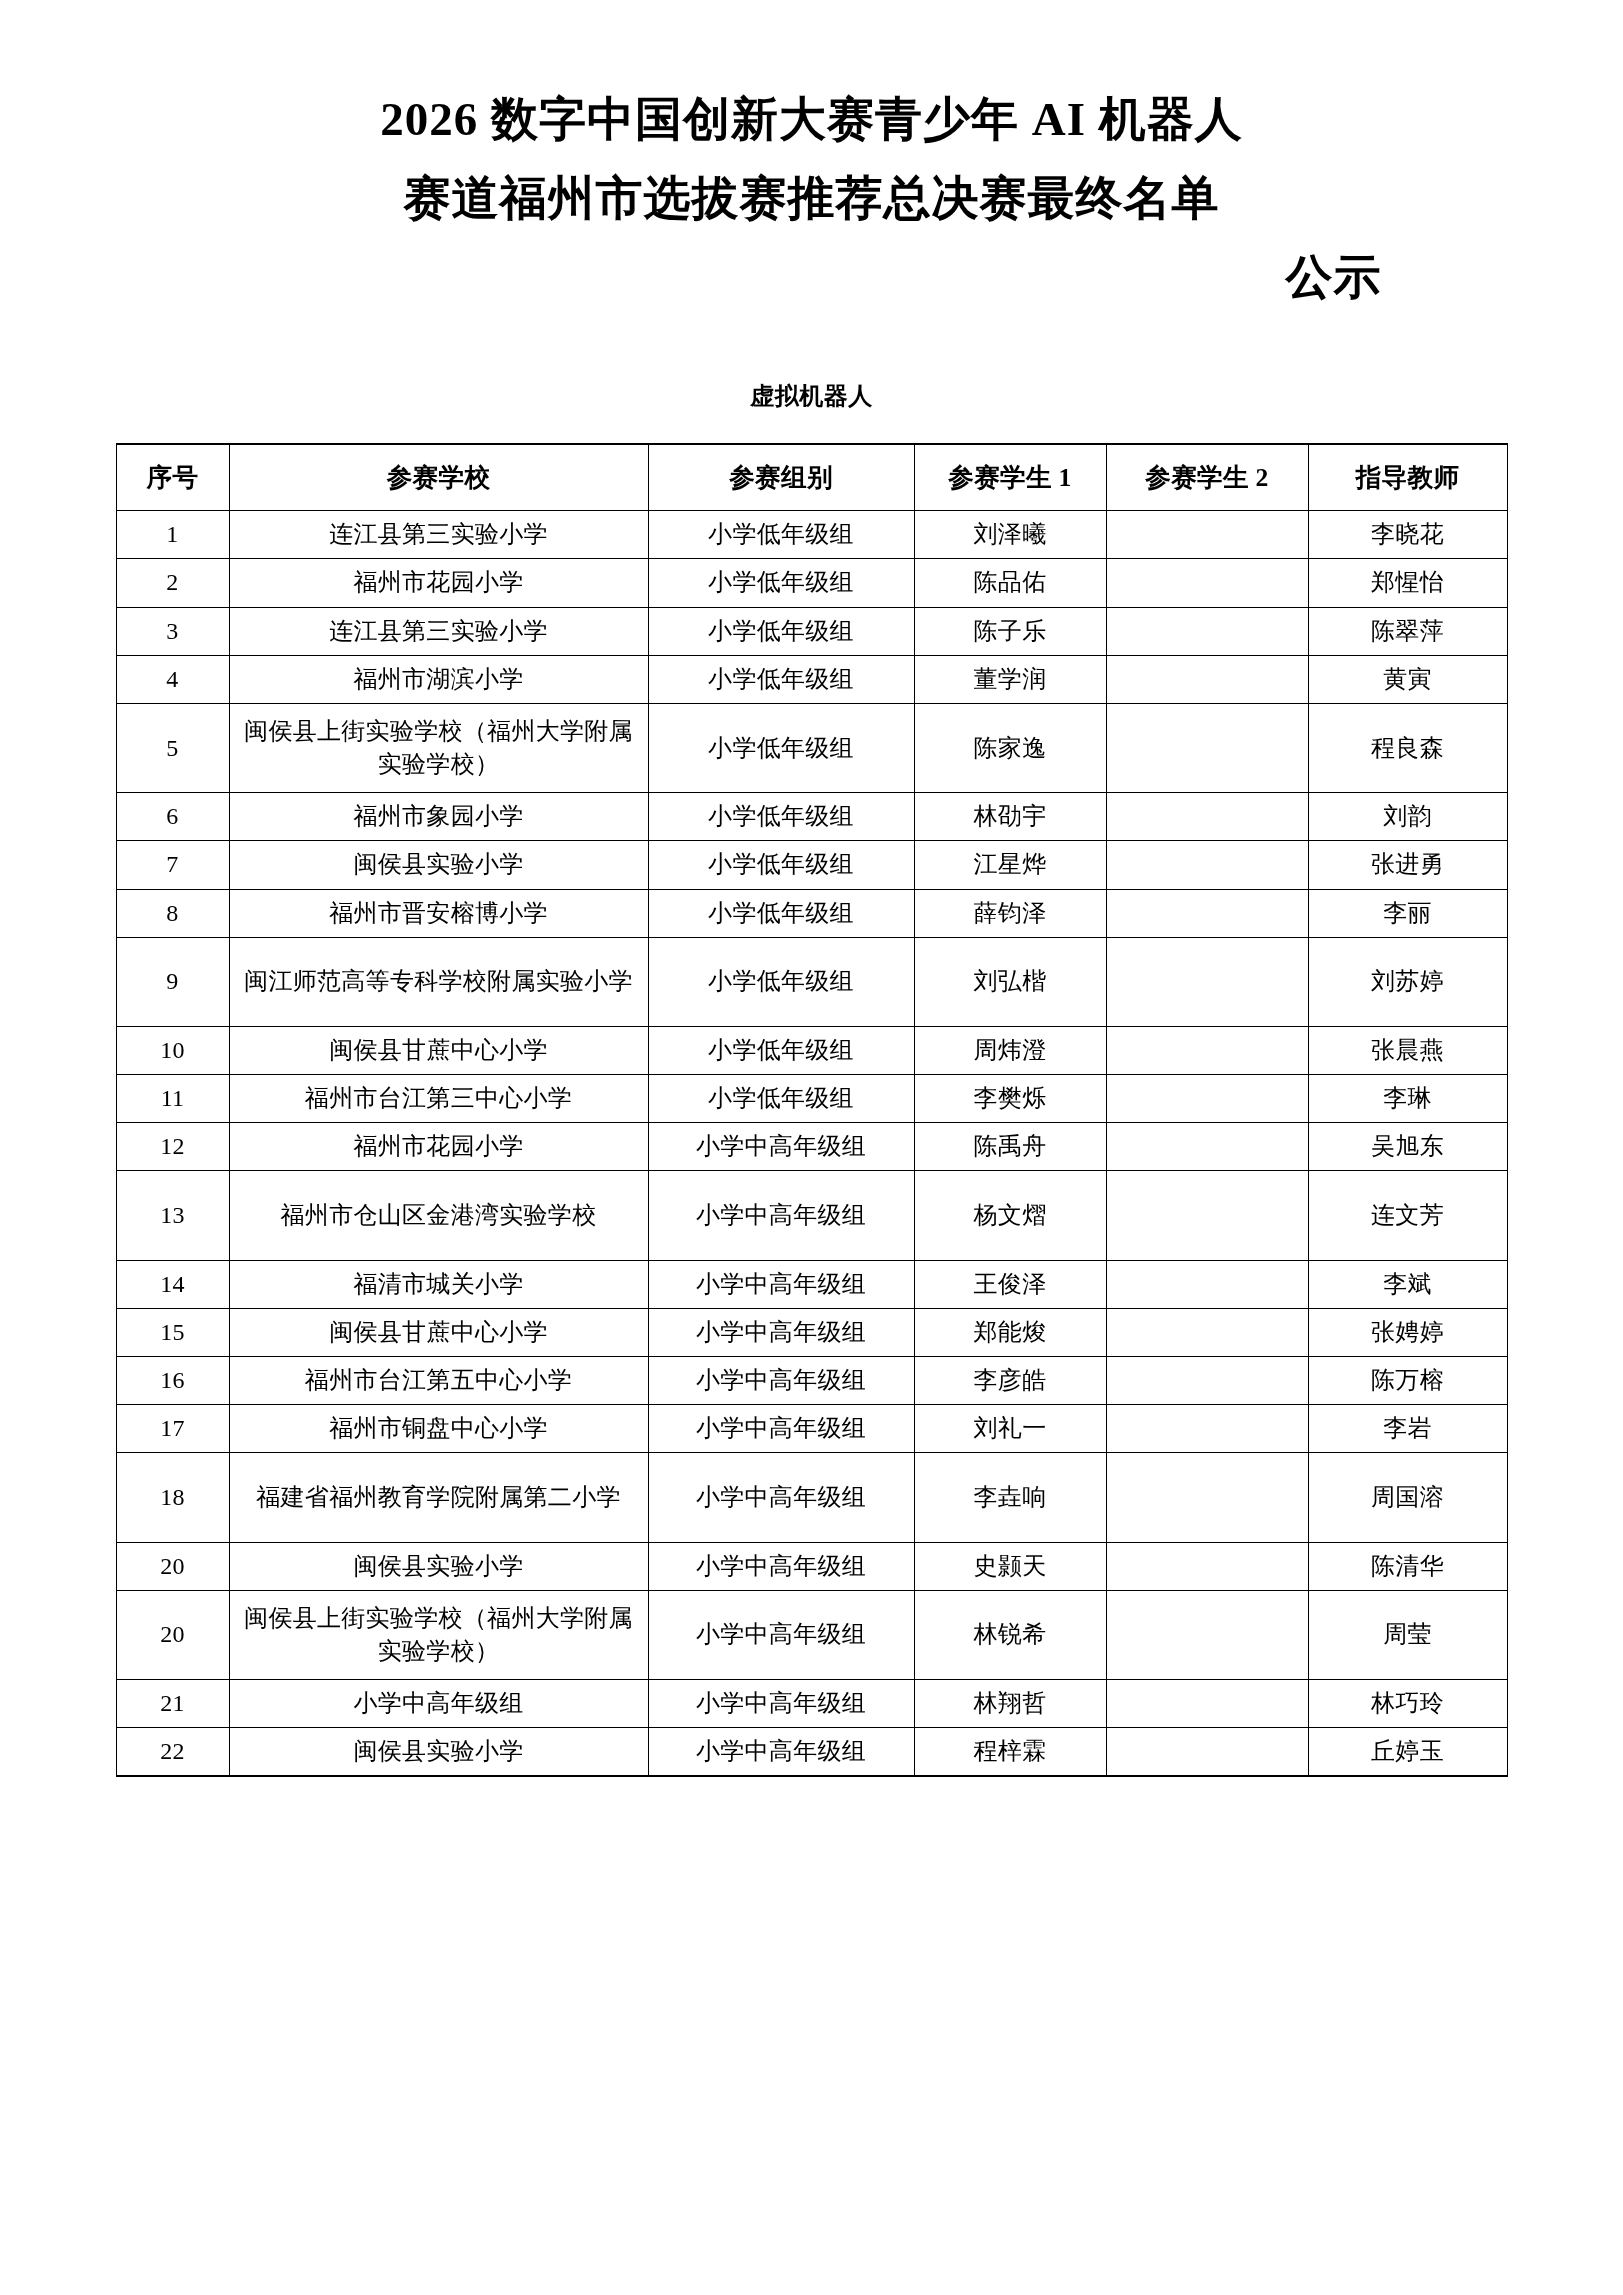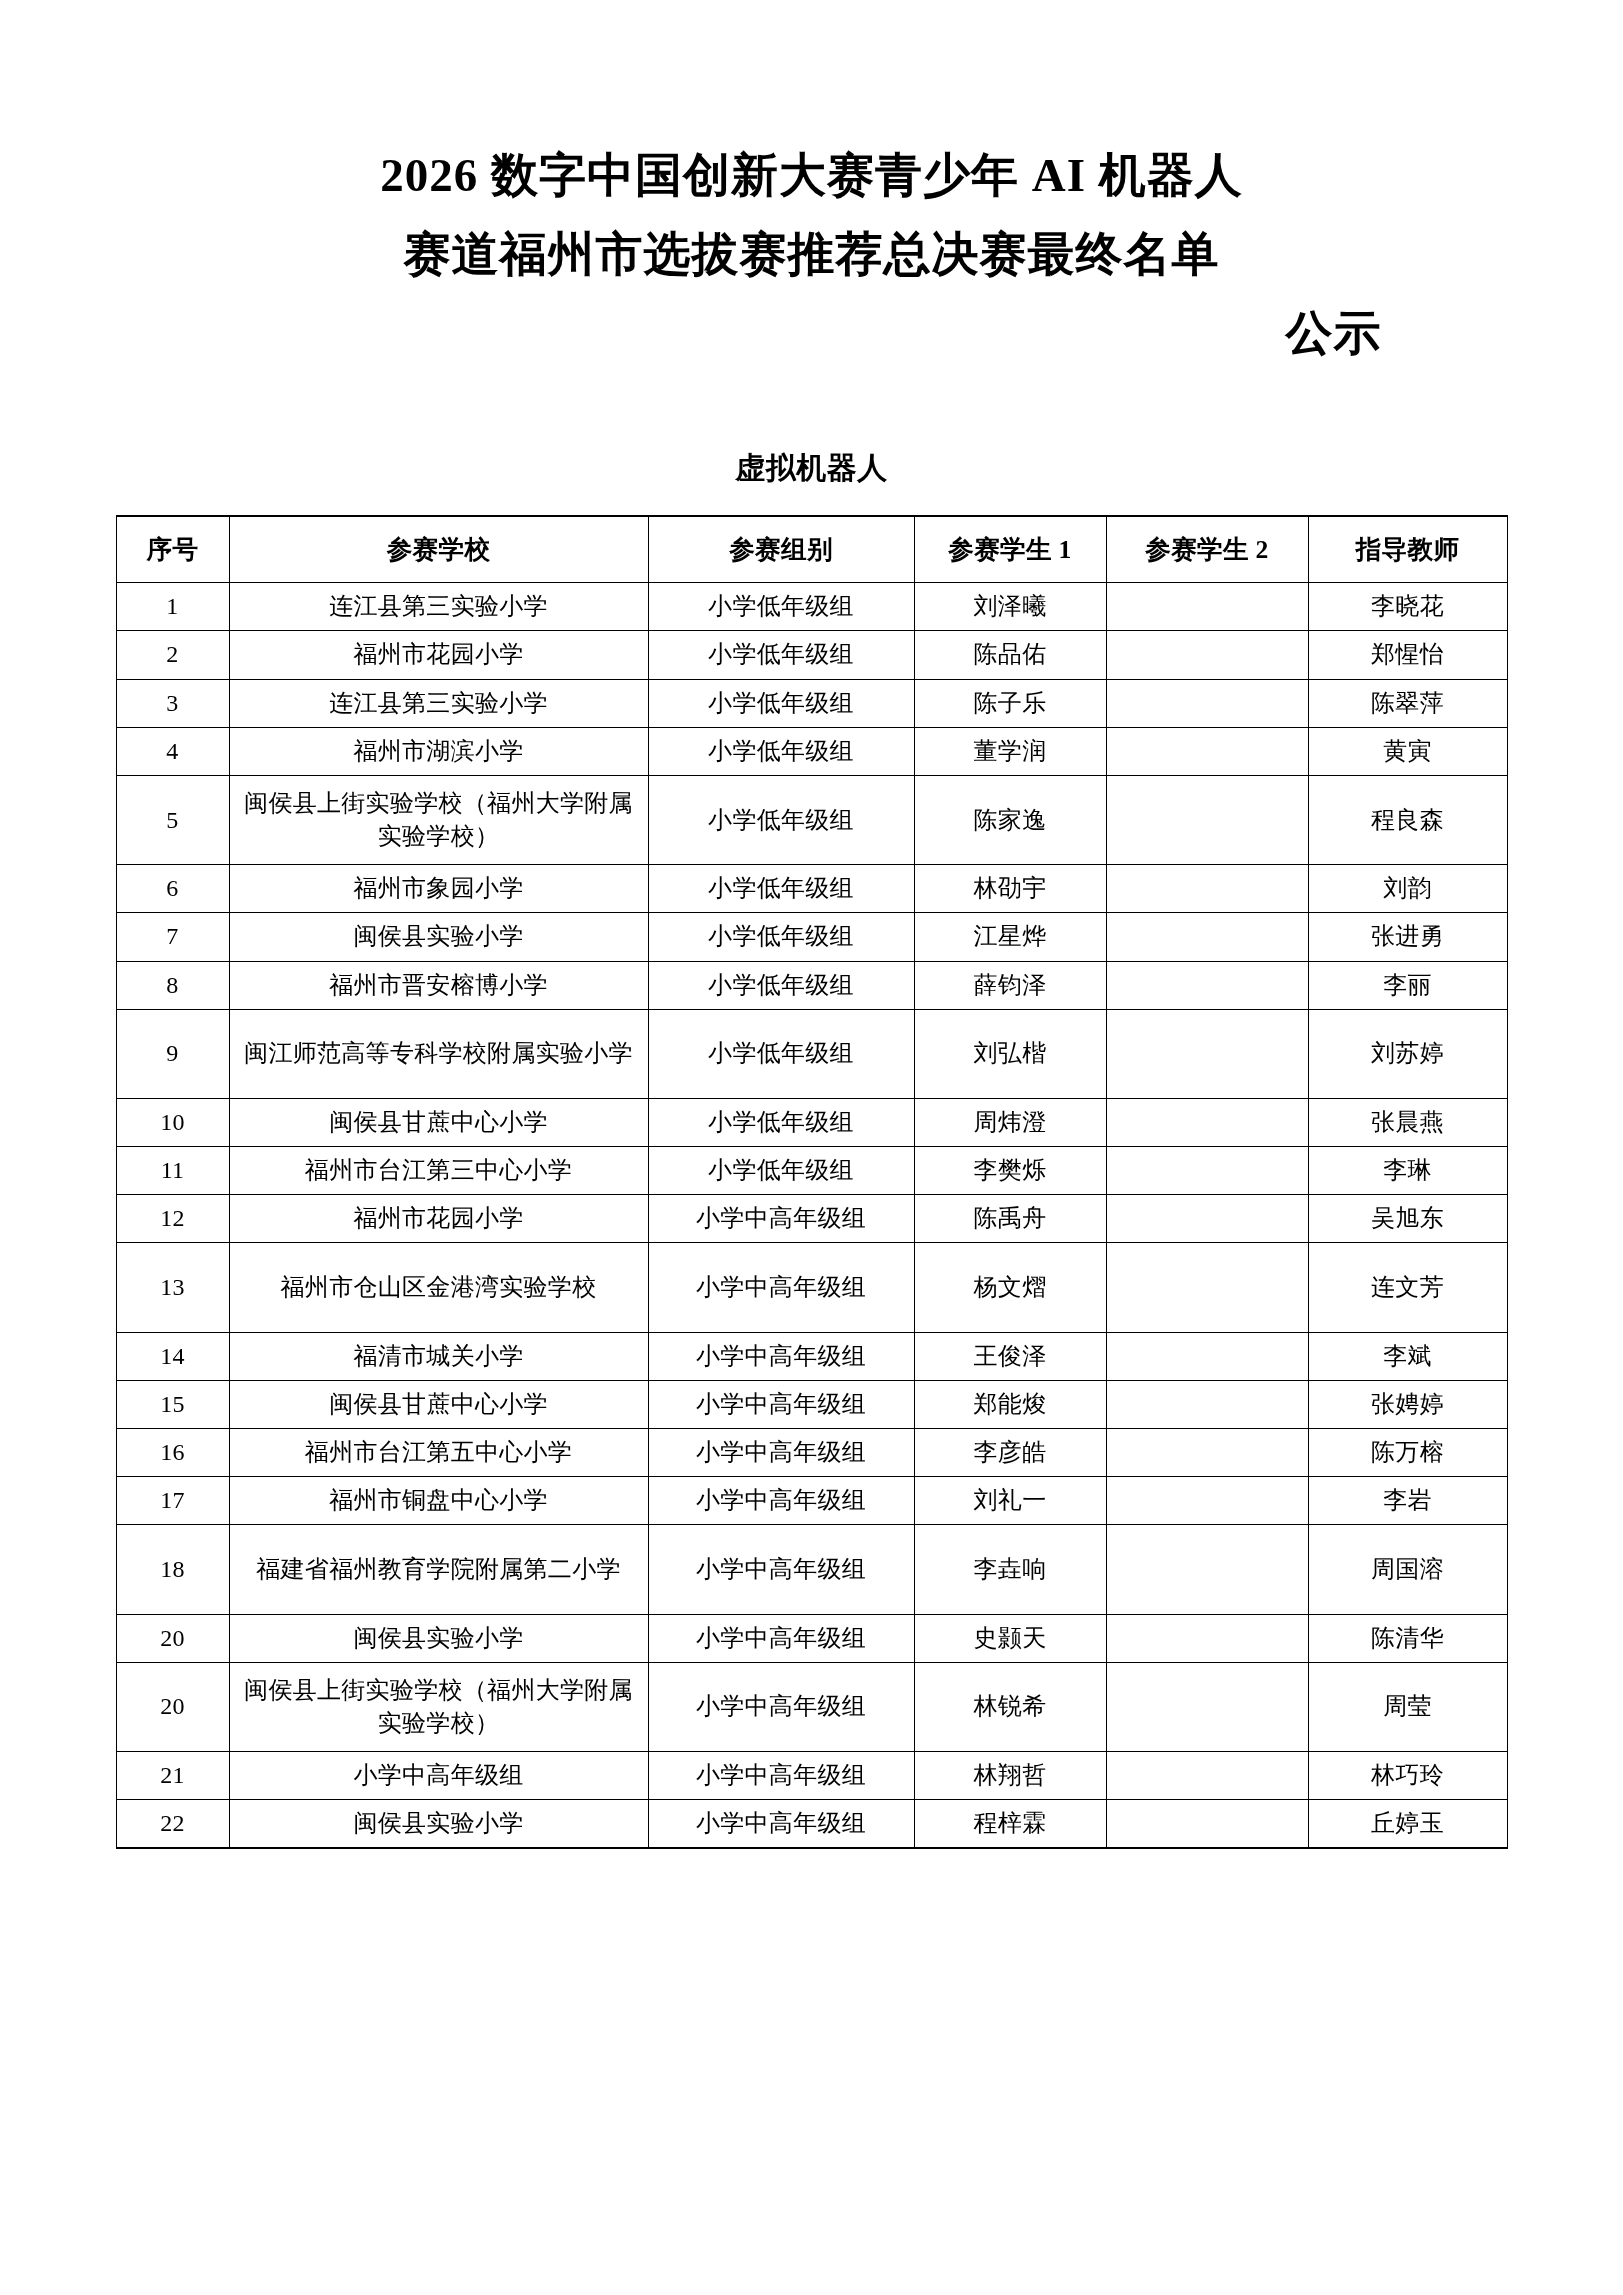--- a/index.html
+++ b/index.html
@@ -18,22 +18,22 @@
   .page {
     position: relative;
     width: 1623px;
     height: 2295px;
     box-sizing: border-box;
     padding: 0;
   }
 
   
   .title-block {
-    margin: 16px auto;
-    padding-top: 120px;
+    margin: 0 auto;
+    padding-top: 80px;
     width: 1140px;
     text-align: center;
   }
   .title-line {
     font-family: "Liberation Serif", "DejaVu Serif", serif;
     font-weight: bold;
     font-size: 47px;
     line-height: 79px;
     letter-spacing: 1px;
     white-space: nowrap;
@@ -42,21 +42,21 @@
     text-align: right;
   }
 
   
   .section-subtitle {
     margin: 0 auto;
     width: 1391px;
     text-align: center;
     font-family: "Liberation Serif", "DejaVu Serif", serif;
     font-weight: bold;
-    font-size: 30px;
+    font-size: 24px;
     line-height: 36px;
     padding-top: 61px;
     padding-bottom: 29px;
     letter-spacing: 0.5px;
   }
 
   
   .table-wrap {
     margin: 0 auto;
     width: 1392px;

